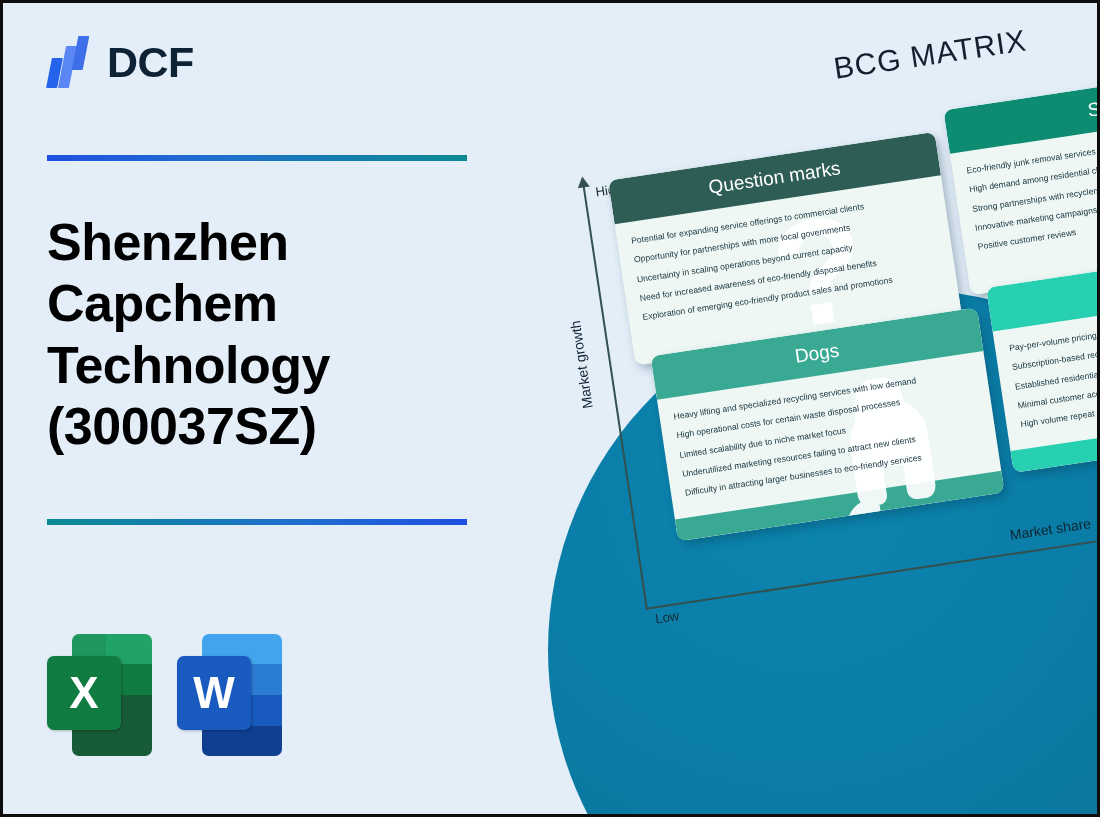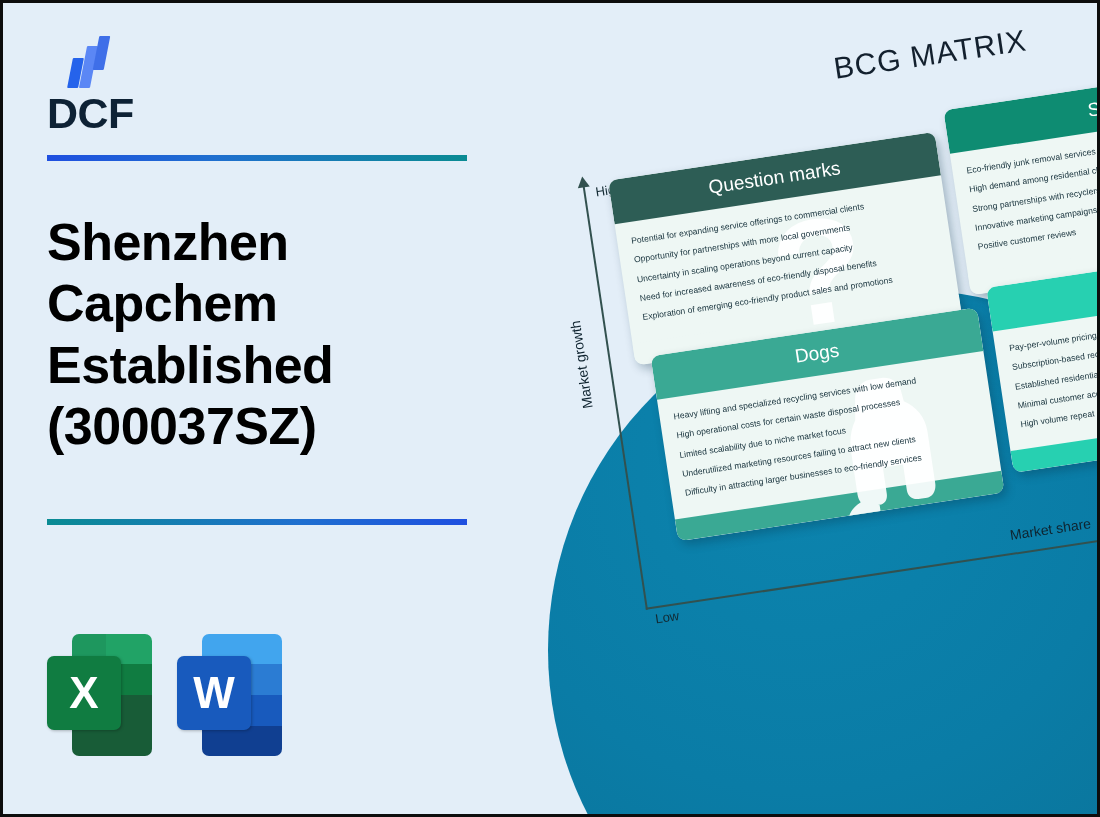--- a/index.html
+++ b/index.html
@@ -38,22 +38,21 @@
     position: absolute;
     left: 0; top: 0;
     width: 530px; height: 817px;
     z-index: 20;
   }
   .logo {
     position: absolute;
     left: 47px; top: 36px;
     display: flex;
     align-items: center;
-    gap: 4px;
-    flex-direction: column;
+    gap: 16px;
   }
   .logo-mark {
     width: 44px; height: 52px;
     position: relative;
   }
   .logo-bar {
     position: absolute;
     width: 11px;
     transform: skewX(-11deg);
     border-radius: 1px;
@@ -293,21 +292,21 @@
       <div class="logo-mark">
         <div class="logo-bar b1"></div>
         <div class="logo-bar b2"></div>
         <div class="logo-bar b3"></div>
       </div>
       <div class="logo-text">DCF</div>
     </div>
 
     <div class="rule top"></div>
 
-    <div class="company-title">Shenzhen Capchem Established (300037SZ)</div>
+    <div class="company-title">Shenzhen Capchem Technology (300037SZ)</div>
 
     <div class="rule bottom"></div>
 
     <div class="office-icons">
       <div class="office-icon xl">
         <div class="oi-page">
           <div class="oi-band band1"></div>
           <div class="oi-band band2"></div>
           <div class="oi-band band3"></div>
           <div class="oi-band band4"></div>

